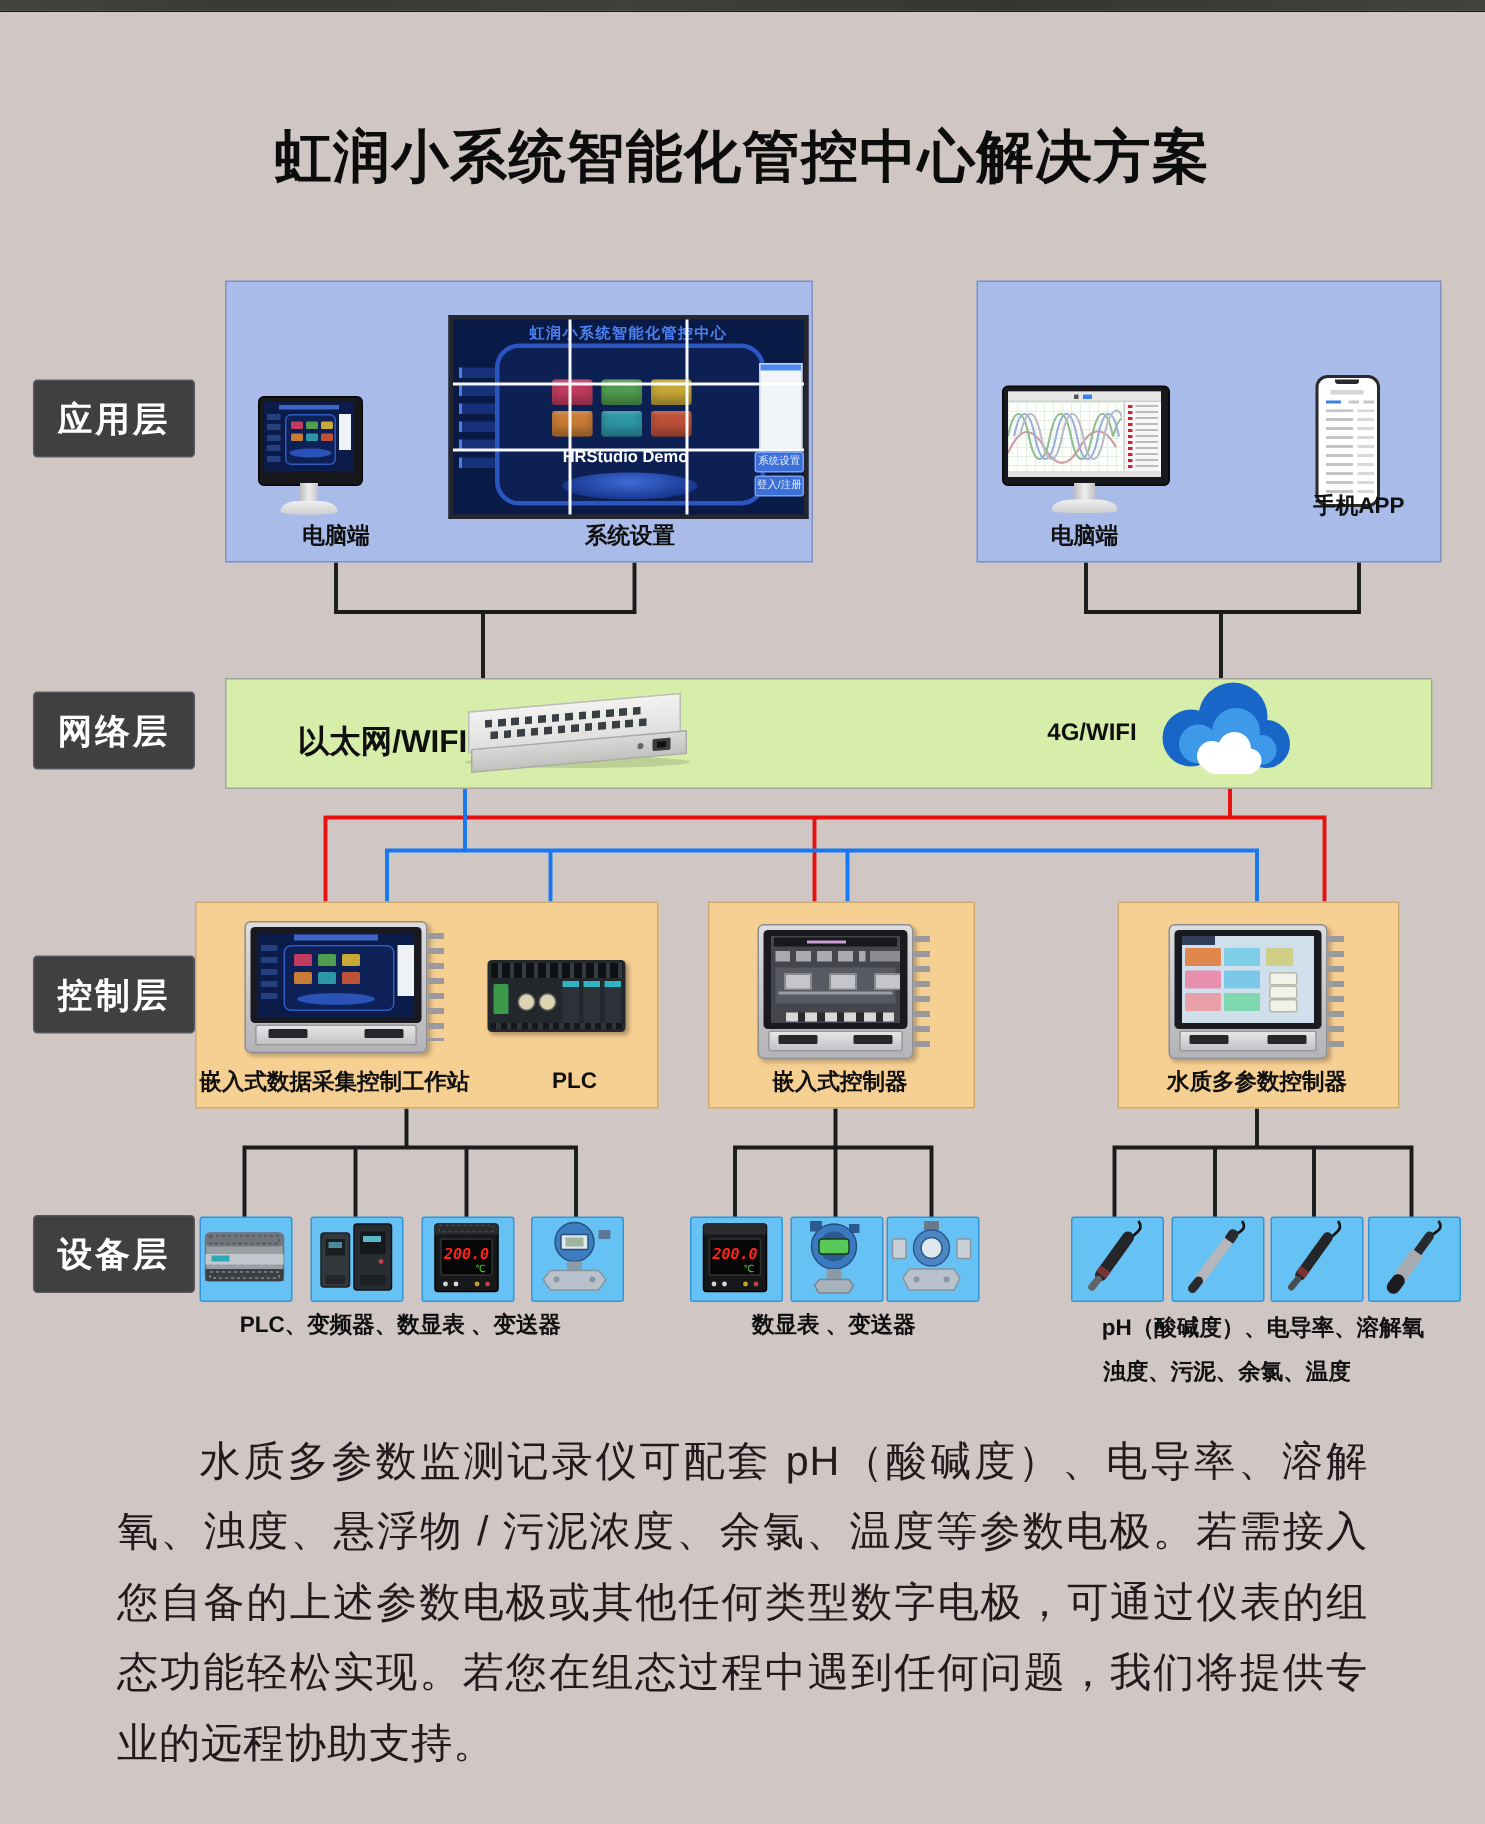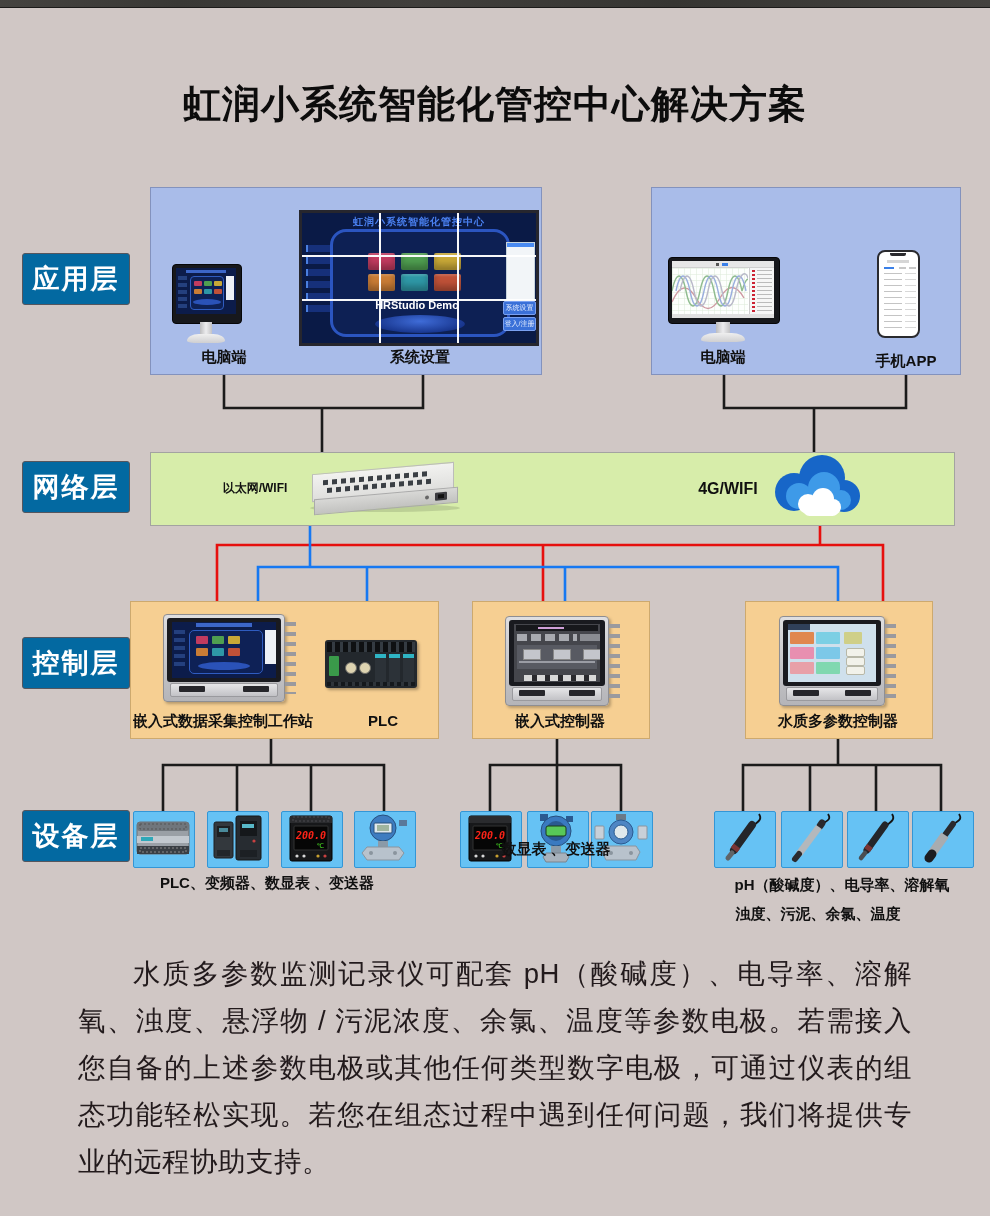--- a/index.html
+++ b/index.html
@@ -7,22 +7,22 @@
     width:990px;height:1216px;position:relative;overflow:hidden;
     background:#d0c7c5;
     font-family:"Liberation Sans","DejaVu Sans",sans-serif;
   }
   .abs{position:absolute;}
   .topbar{left:0;top:0;width:990px;height:7px;
     background:linear-gradient(90deg,#454340 0%,#393835 18%,#413f3c 42%,#363532 68%,#44423f 100%);
     border-bottom:1px solid #1b1a19;}
   .title{left:0;top:79px;width:990px;text-align:center;
     font-size:38px;font-weight:bold;color:#0c0c0c;letter-spacing:1px;}
-  .layer-tag{width:106px;height:50px;left:22px;background:#0369a1;
-    border:1px solid #55565e;border-radius:3px;color:#fff;font-size:27px;font-weight:bold;
+  .layer-tag{width:106px;height:50px;left:22px;background:#404040;
+    border:1px solid #55565e;border-radius:3px;color:#fff;font-size:23px;font-weight:bold;
     display:flex;align-items:center;justify-content:center;letter-spacing:2px;}
   .app-box{background:#a9bce9;border:1px solid #8392bd;}
   .net-box{background:#d7edaa;border:1px solid #a3a3a1;}
   .ctl-box{background:#f6cf92;border:1px solid #cda96e;}
   .dev-box{top:811px;width:60px;height:55px;background:#66c2f4;border:1px solid #3396d6;border-radius:2px;}
   .cap{font-weight:bold;color:#101010;font-size:15px;text-align:center;}
   .connectors{left:0;top:0;pointer-events:none;}
   
   .bezel{background:#17181c;border-radius:4px;border:1px solid #060608;}
   .screen{position:absolute;overflow:hidden;}
@@ -163,24 +163,24 @@
 
 <div class="abs" style="left:877px;top:250px;width:43px;height:88px;background:#fff;border:2.5px solid #2a2a2e;border-radius:8px;box-sizing:border-box">
   <div class="abs" style="left:11px;top:1px;width:16px;height:3px;background:#2a2a2e;border-radius:0 0 2px 2px"></div>
   <div class="abs" style="left:8px;top:8px;width:22px;height:3px;background:#d6d6d6"></div>
   <div class="abs" style="left:5px;top:15px;width:10px;height:2px;background:#3a80e8"></div>
   <div class="abs" style="left:20px;top:15px;width:7px;height:2px;background:#c8c8c8"></div>
   <div class="abs" style="left:30px;top:15px;width:7px;height:2px;background:#c8c8c8"></div>
   <div class="abs" style="left:5px;top:21px;width:18px;height:58px;background:repeating-linear-gradient(#c4c4c4 0 1.5px,rgba(0,0,0,0) 1.5px 6px)"></div>
   <div class="abs" style="left:26px;top:21px;width:11px;height:58px;background:repeating-linear-gradient(#d8d8d8 0 1.5px,rgba(0,0,0,0) 1.5px 6px)"></div>
 </div>
-<div class="abs cap" style="left:856px;top:352px;width:100px">手机APP</div>
+<div class="abs cap" style="left:856px;top:328px;width:100px">手机APP</div>
 
 <div class="abs net-box" style="left:150px;top:452px;width:803px;height:72px"></div>
-<div class="abs cap" style="left:190px;top:480px;width:130px;font-size:12px">以太网/WIFI</div>
+<div class="abs cap" style="left:190px;top:480px;width:130px;font-size:21px">以太网/WIFI</div>
 
 <div class="abs" style="left:300px;top:458px;width:168px;height:62px">
   <div class="abs" style="left:10px;top:46px;width:150px;height:8px;background:rgba(0,0,0,.12);border-radius:50%"></div>
   <div class="abs" style="left:12px;top:10px;width:140px;height:26px;background:linear-gradient(#f2f2f0,#dededc);border:1px solid #bcbcba;transform:skewY(-5deg)">
     <div class="abs" style="left:10px;top:6px;right:26px;height:5px;background:repeating-linear-gradient(90deg,#3a3f44 0 5px,rgba(0,0,0,0) 5px 9px)"></div>
     <div class="abs" style="left:14px;top:14px;right:22px;height:5px;background:repeating-linear-gradient(90deg,#3a3f44 0 5px,rgba(0,0,0,0) 5px 9px)"></div>
   </div>
   <div class="abs" style="left:14px;top:35px;width:142px;height:14px;background:linear-gradient(#d8d8d6,#c2c2c0);border:1px solid #aaa;transform:skewY(-5deg)">
     <div class="abs" style="right:10px;top:3px;width:12px;height:8px;background:#3c3c40;border-radius:1px">
       <div class="abs" style="left:3px;top:2px;width:6px;height:4px;background:#111"></div>
@@ -385,21 +385,21 @@
     <rect x="24" y="2" width="10" height="6" fill="#6a7a88"></rect>
     <circle cx="29" cy="20" r="12" fill="#4e86c4" stroke="#2a5a90"></circle>
     <circle cx="29" cy="20" r="7" fill="#dfe8ec" stroke="#2a5a90"></circle>
     <rect x="3" y="14" width="9" height="13" rx="1" fill="#c8d0d8" stroke="#8a949e"></rect>
     <rect x="46" y="14" width="9" height="13" rx="1" fill="#c8d0d8" stroke="#8a949e"></rect>
     <polygon points="14,34 44,34 48,40 44,48 14,48 10,40" fill="#b8c2cc" stroke="#8a949e"></polygon>
     <circle cx="19" cy="41" r="2" fill="#8a949e"></circle>
       <circle cx="39" cy="41" r="2" fill="#8a949e"></circle>
   </svg>
 </div>
-<div class="abs cap" style="left:456px;top:840px;width:200px">数显表 、变送器</div>
+<div class="abs cap" style="left:456px;top:874px;width:200px">数显表 、变送器</div>
 
 <div class="abs dev-box" style="left:714px">
   <svg width="58" height="53" viewBox="0 0 58 53">
     <path d="M44 2 C48 8 42 10 38 14" stroke="#141414" stroke-width="1.8" fill="none"></path>
     <line x1="37" y1="13" x2="19" y2="38" stroke="#24262a" stroke-width="8" stroke-linecap="round"></line>
     <line x1="22" y1="34" x2="19" y2="38" stroke="#7a3434" stroke-width="8"></line>
     <line x1="17" y1="41" x2="13" y2="46" stroke="#606468" stroke-width="5" stroke-linecap="round"></line>
   </svg>
 </div>
 <div class="abs dev-box" style="left:781px">

